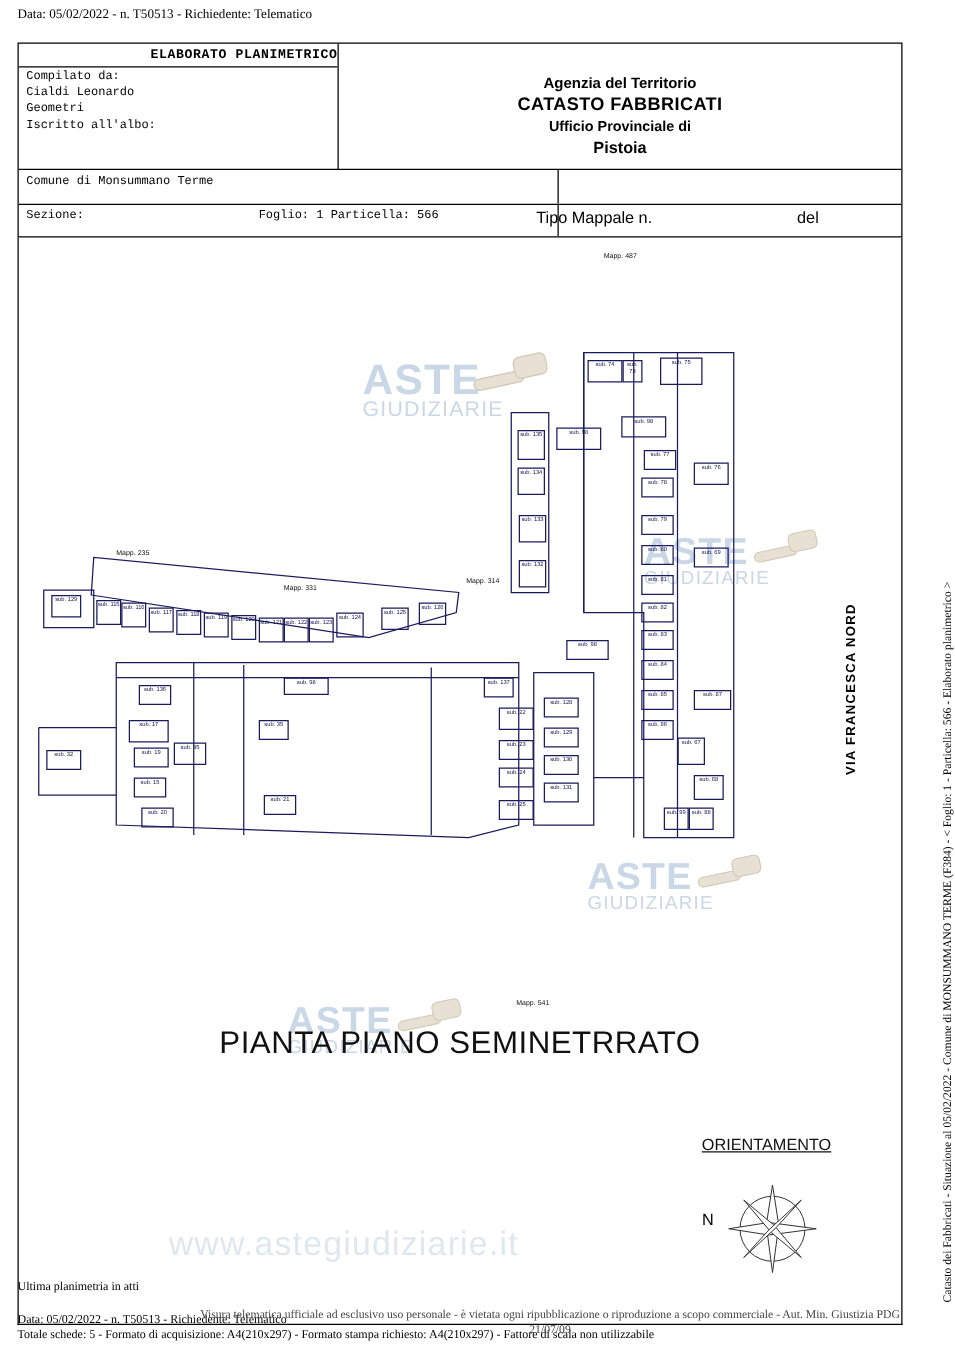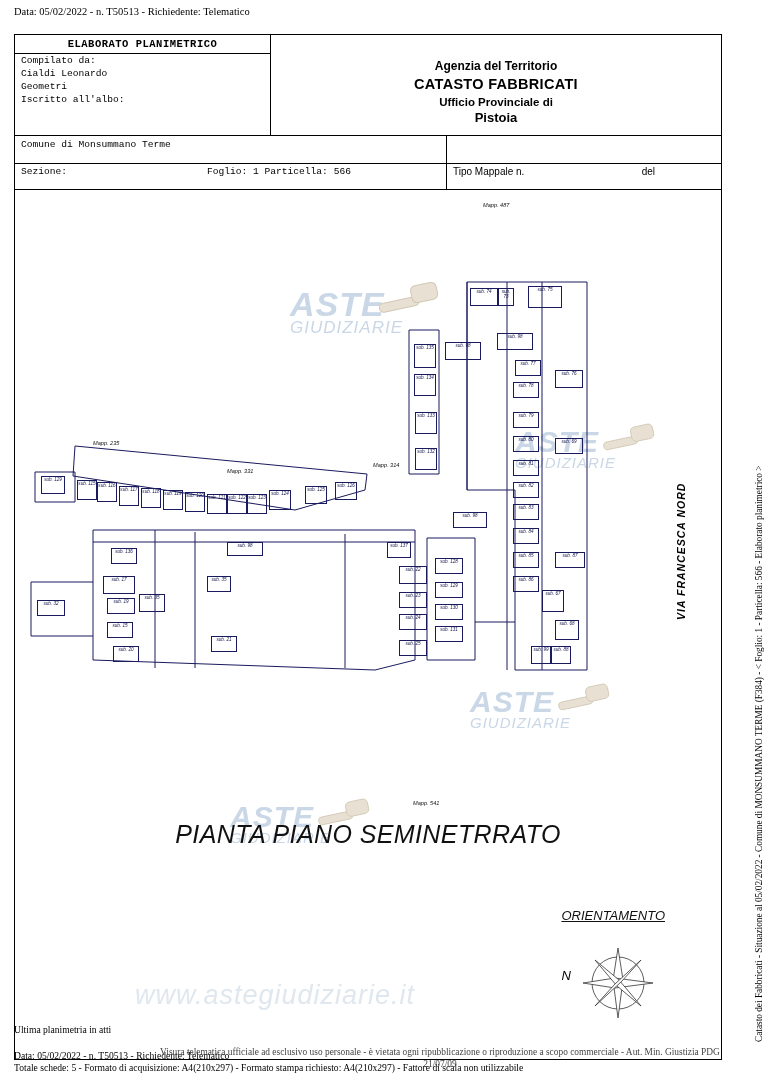--- a/index.html
+++ b/index.html
@@ -4,44 +4,44 @@
 <style>
   html,body{margin:0;padding:0;}
   body{width:764px;height:1080px;background:#ffffff;font-family:"Liberation Serif",serif;color:#000;position:relative;overflow:hidden;}
   .page{position:relative;width:764px;height:1080px;}
 
   .top-meta{position:absolute;left:14px;top:6px;font-size:10.5px;font-family:"Liberation Serif",serif;}
 
   
   .hdr{position:absolute;left:14px;top:34px;width:708px;height:156px;border:1.6px solid #000;box-sizing:border-box;}
   .hdr-left{position:absolute;left:0;top:0;width:256px;height:101px;border-right:1.6px solid #000;border-bottom:1.6px solid #000;box-sizing:border-box;}
-  .hdr-left .title{font-family:"Liberation Mono",monospace;font-size:10.5px;font-weight:bold;letter-spacing:.5px;text-align:center;padding-top:3px;border-bottom:1.4px solid #000;padding-bottom:3px;}
+  .hdr-left .title{font-family:"Liberation Mono",monospace;font-size:10.5px;font-weight:bold;letter-spacing:.5px;text-align:right;padding-top:3px;border-bottom:1.4px solid #000;padding-bottom:3px;}
   .hdr-left .ln{font-family:"Liberation Mono",monospace;font-size:9.6px;padding:1px 0 0 6px;line-height:12px;}
   .hdr-left .prov{font-family:"Liberation Mono",monospace;font-size:9.6px;padding:4px 0 0 6px;border-top:1.4px solid #000;margin-top:2px;}
   .hdr-left .prov span.n{margin-left:60px;}
 
   .hdr-right{position:absolute;left:256px;top:0;right:0;height:101px;border-bottom:1.6px solid #000;box-sizing:border-box;text-align:center;font-family:"Liberation Sans",sans-serif;}
   .hdr-right .l1{font-size:12px;font-weight:bold;margin-top:24px;}
   .hdr-right .l2{font-size:14.5px;font-weight:bold;margin-top:3px;letter-spacing:.3px;}
   .hdr-right .l3{font-size:11.5px;font-weight:bold;margin-top:4px;}
   .hdr-right .l4{font-size:13px;font-weight:bold;margin-top:2px;}
 
   .hdr-row2{position:absolute;left:0;top:101px;width:100%;height:28px;box-sizing:border-box;border-bottom:1.4px solid #000;}
   .hdr-row2 .cell-l{position:absolute;left:0;top:0;width:432px;height:100%;border-right:1.4px solid #000;box-sizing:border-box;font-family:"Liberation Mono",monospace;font-size:9.6px;padding:3px 0 0 6px;}
   .hdr-row2 .cell-r{position:absolute;left:432px;top:0;right:0;height:100%;font-family:"Liberation Sans",sans-serif;font-size:9.6px;padding:3px 0 0 6px;}
   .hdr-row3{position:absolute;left:0;top:129px;width:100%;height:25px;box-sizing:border-box;}
   .hdr-row3 .cell-l{position:absolute;left:0;top:0;width:432px;height:100%;border-right:1.4px solid #000;box-sizing:border-box;font-family:"Liberation Mono",monospace;font-size:9.6px;padding:2px 0 0 6px;}
-  .hdr-row3 .cell-r{position:absolute;left:432px;top:0;right:0;height:100%;font-family:"Liberation Sans",sans-serif;font-size:10px;padding:2px 0 0 6px;}
+  .hdr-row3 .cell-r{position:absolute;left:408px;top:0;right:0;height:100%;font-family:"Liberation Sans",sans-serif;font-size:13px;padding:2px 0 0 6px;}
   .lbl-sezione{display:inline-block;width:92px;}
   .lbl-foglio{display:inline-block;width:140px;text-align:right;}
   .bar-dim{position:absolute;left:14px;top:172px;width:708px;height:18px;border-top:1.4px solid #000;border-bottom:1.6px solid #000;box-sizing:border-box;font-family:"Liberation Mono",monospace;font-size:9.5px;padding-left:6px;padding-top:2px;}
   .bar-dim .scala{position:absolute;right:8px;top:2px;}
 
   
-  .frame{position:absolute;left:14px;top:190px;width:708px;height:870px;border:1.6px solid #000;border-top:none;box-sizing:border-box;overflow:hidden;font-style:italic;}
+  .frame{position:absolute;left:14px;top:190px;width:708px;height:870px;border:1.6px solid #000;border-top:none;box-sizing:border-box;overflow:hidden;}
 
   
   .vstrip{position:absolute;right:2px;top:190px;width:24px;height:870px;}
   .vtext{position:absolute;white-space:nowrap;font-family:"Liberation Serif",serif;font-size:9.3px;transform-origin:left top;transform:rotate(-90deg);}
 
   
   .foot{position:absolute;left:14px;bottom:6px;font-size:9.6px;font-family:"Liberation Serif",serif;line-height:12px;}
   .foot .l-ult{position:absolute;left:0;top:-26px;font-size:9.6px;}
   .center-note{position:absolute;left:160px;bottom:10px;width:560px;text-align:center;font-size:9.4px;color:#444;line-height:12px;}
 

